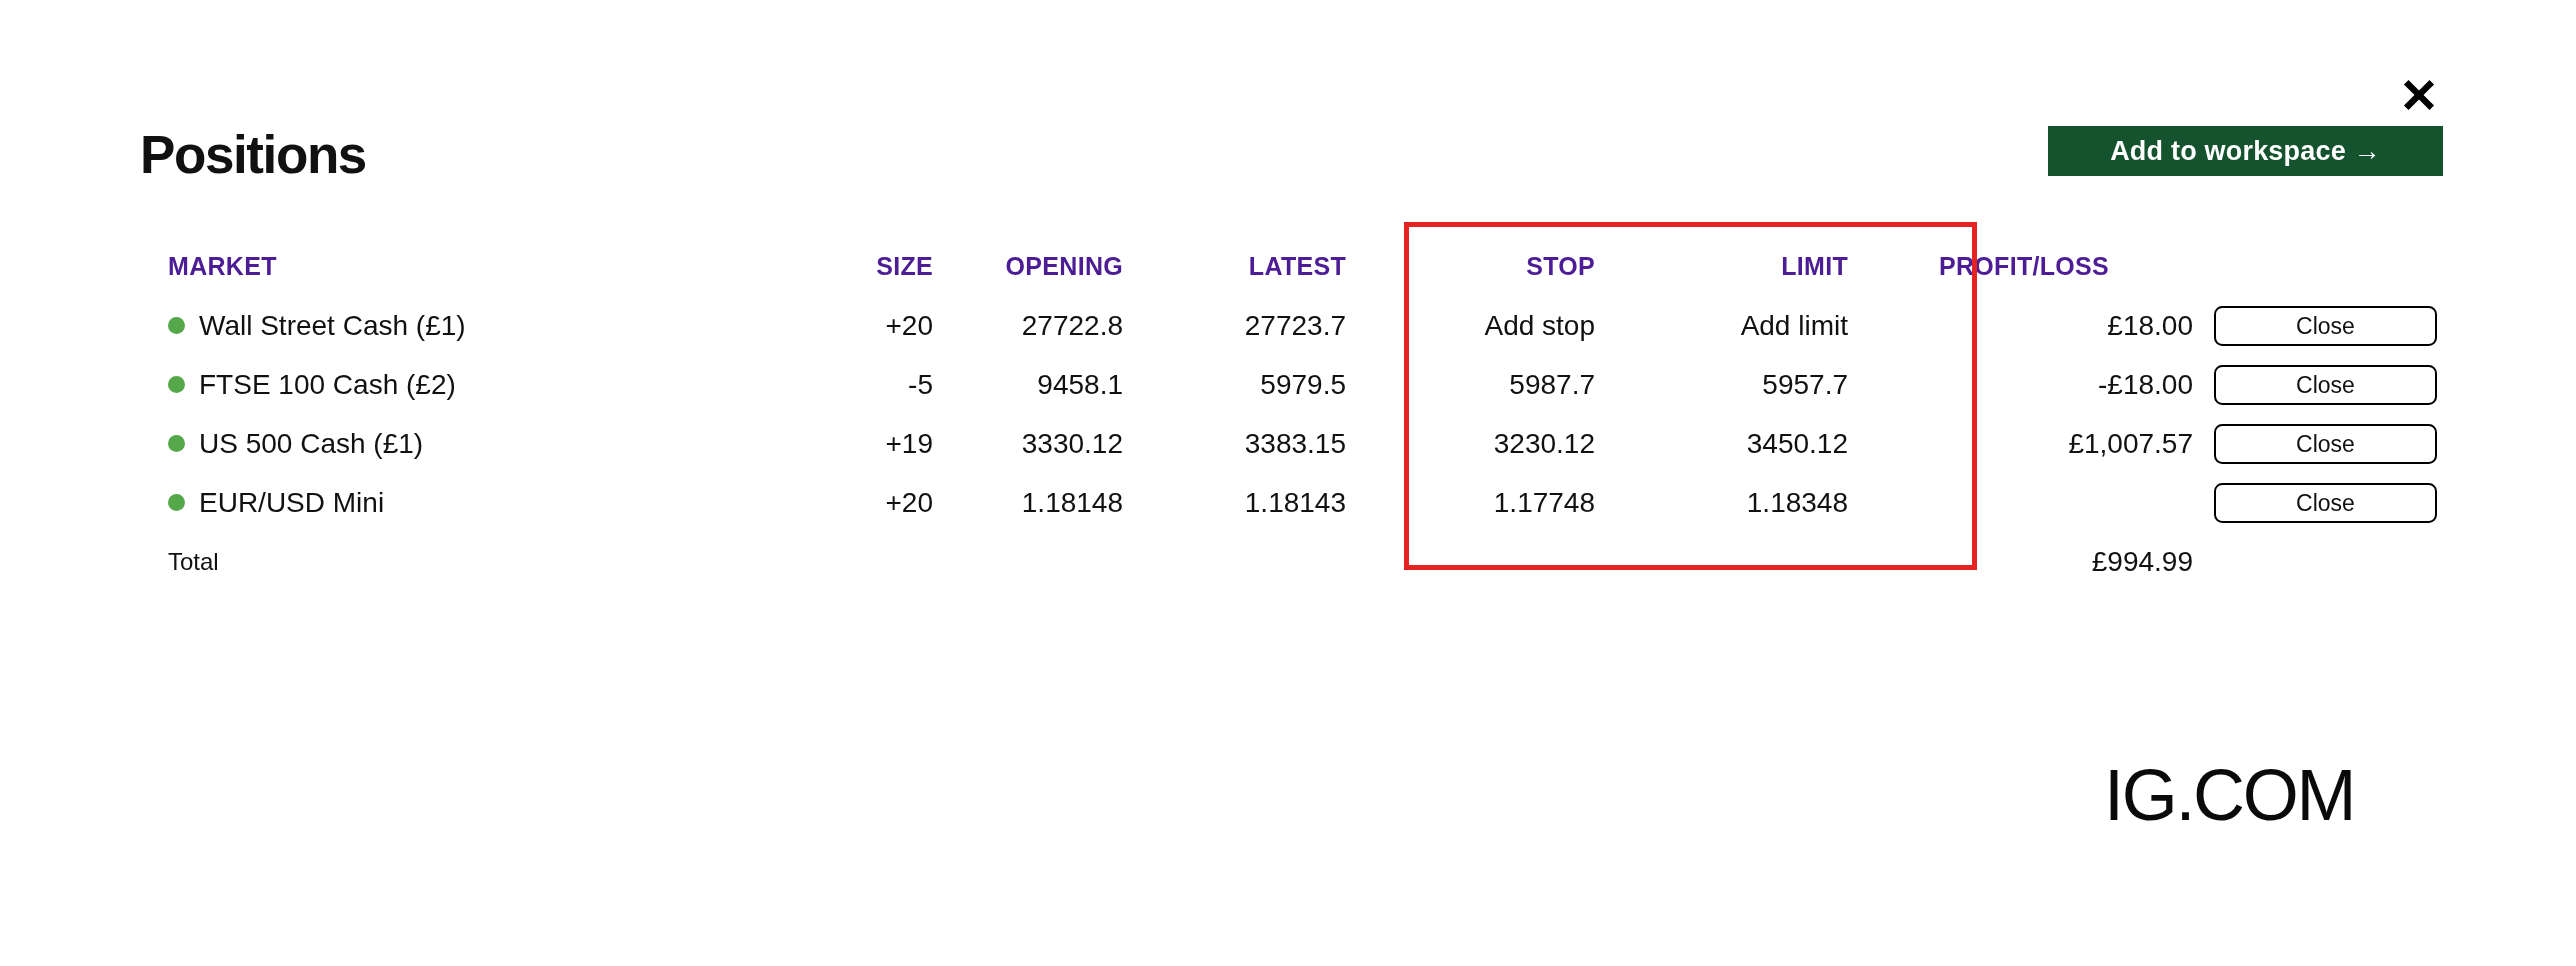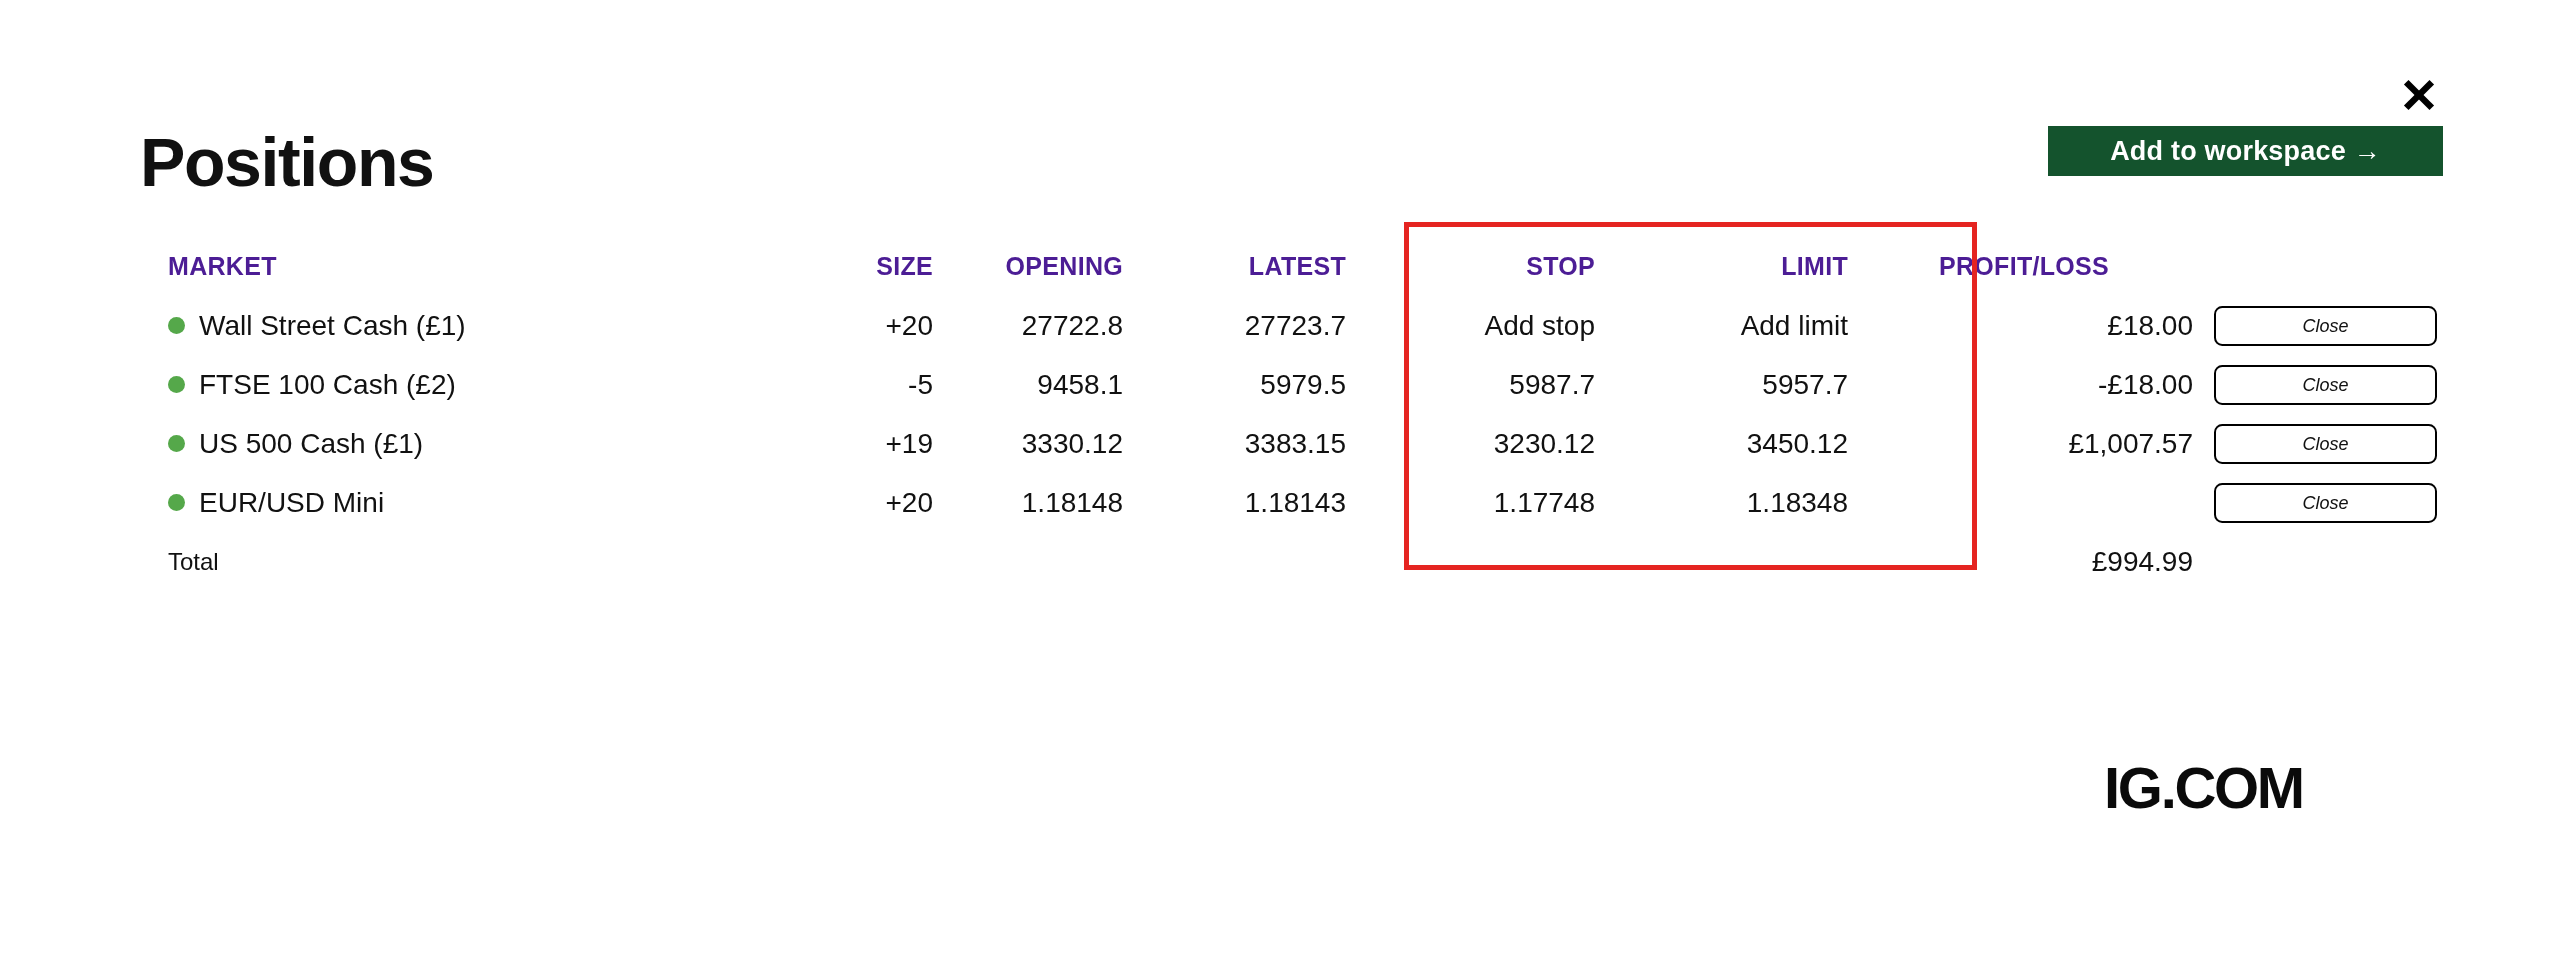--- a/index.html
+++ b/index.html
@@ -49,21 +49,21 @@
     align-items: center;
     justify-content: center;
     padding: 0;
   }
 
   
   #page-title {
     position: absolute;
     left: 140px;
     top: 128px;
-    font-size: 68px;
+    font-size: 53px;
     font-weight: bold;
     color: #111111;
     letter-spacing: -1.4px;
     line-height: 1;
     white-space: nowrap;
   }
 
   
   #positions-table {
     position: absolute;
@@ -131,47 +131,46 @@
   .close-btn {
     position: absolute;
     top: 10px;
     left: 0;
     width: 223px;
     height: 40px;
     border: 2.7px solid #000000;
     border-radius: 8.2px;
     background: #ffffff;
     font-family: "Liberation Sans", sans-serif;
-    font-size: 18px;
+    font-size: 23px;
     color: #111111;
     cursor: pointer;
     padding: 4px;
     line-height: 1;
-    font-style: italic;
   }
 
   
   #stop-limit-highlight {
     position: absolute;
     left: 1404px;
     top: 222px;
     width: 573px;
     height: 348px;
     border: 5.4px solid #e52421;
     box-sizing: border-box;
     pointer-events: none;
   }
 
   
   #ig-logo {
     position: absolute;
     left: 2104px;
     top: 759px;
-    font-size: 58px;
-    font-weight: bold;
+    font-size: 72px;
+    font-weight: normal;
     color: #0a0a0a;
     letter-spacing: -2.3px;
     line-height: 1;
     white-space: nowrap;
   }
 </style>
 </head>
 <body>
 
 <div id="page">

